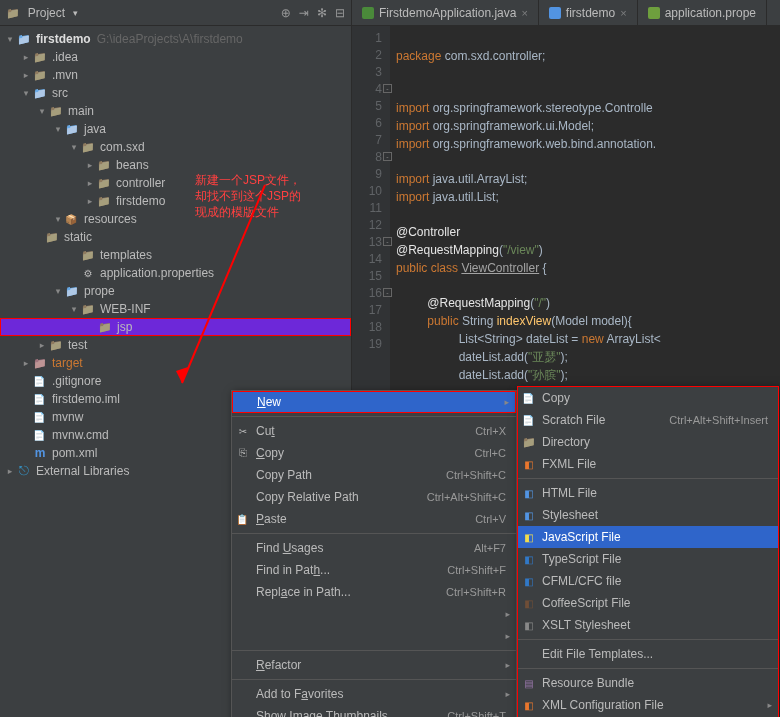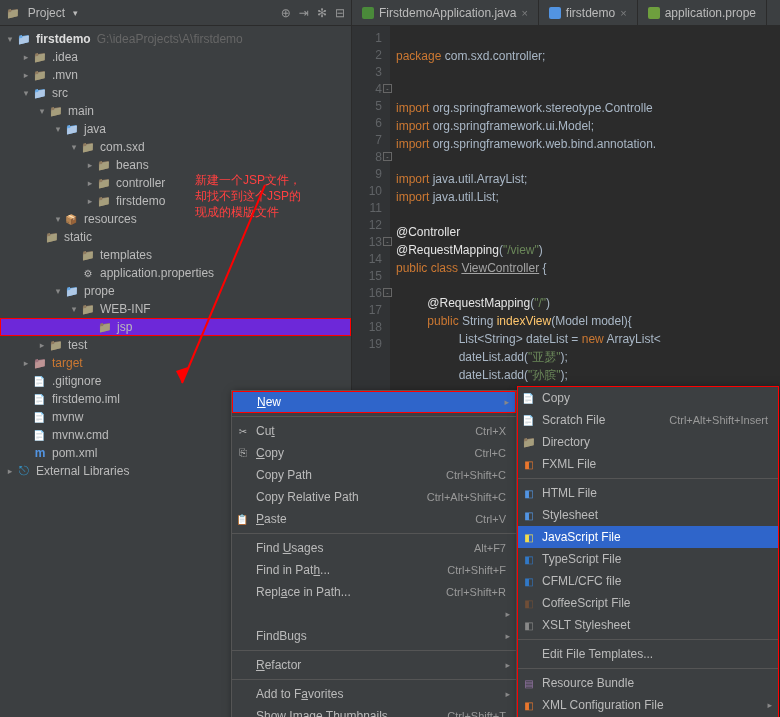--- a/index.html
+++ b/index.html
@@ -318,21 +318,20 @@
       <span class="shortcut">Ctrl+Shift+F</span>
     </div>
   <div class="ctx-item">
       <span class="ctx-label">Repl<span class="und">a</span>ce in Path...</span>
       <span class="shortcut">Ctrl+Shift+R</span>
     </div>
   <div class="ctx-item">
       <span class="sub-arrow">▸</span>
     </div>
   <div class="ctx-item">
-      <span class="ctx-label">FindBugs</span>
       <span class="sub-arrow">▸</span>
     </div>
   <div class="ctx-sep"></div>
   <div class="ctx-item">
       <span class="ctx-label"><span class="und">R</span>efactor</span>
       <span class="sub-arrow">▸</span>
     </div>
   <div class="ctx-sep"></div>
   <div class="ctx-item">
       <span class="ctx-label">Add to F<span class="und">a</span>vorites</span>

